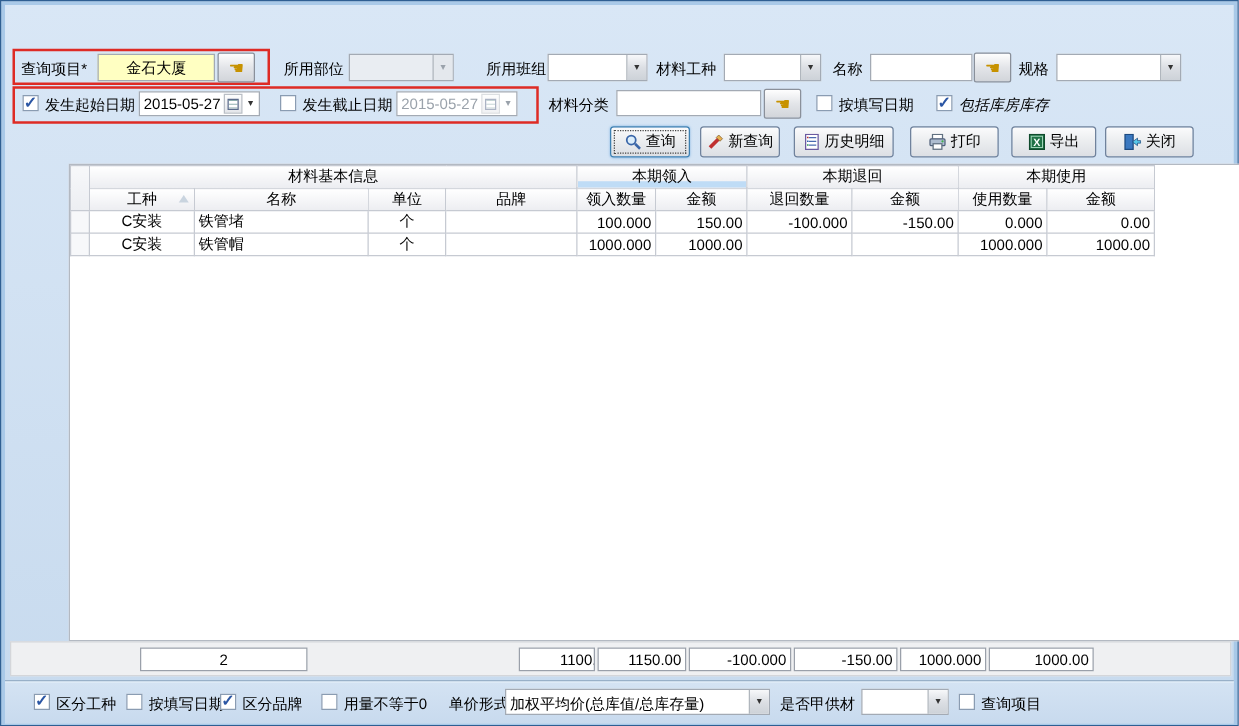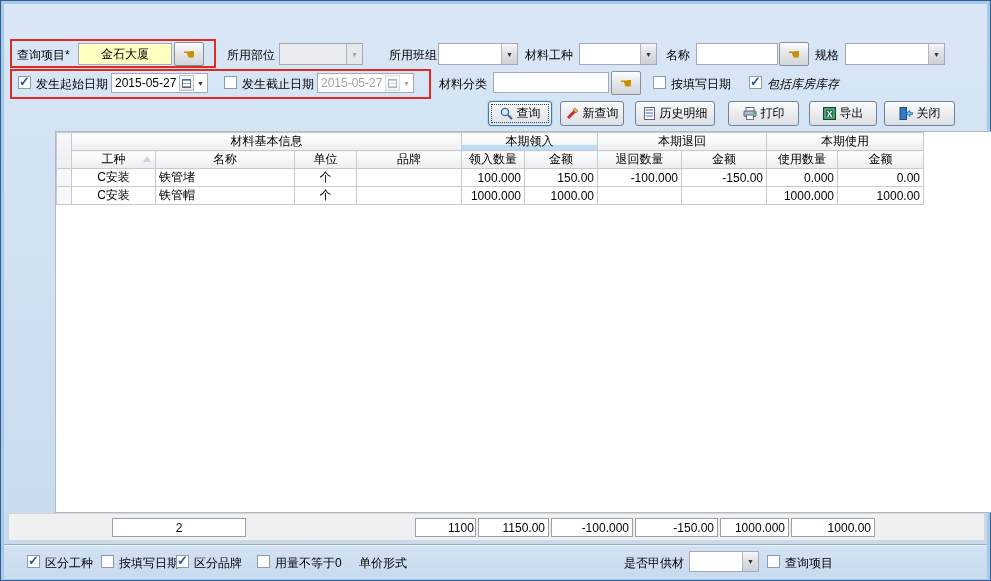--- a/index.html
+++ b/index.html
@@ -338,20 +338,24 @@
     <span class="check on" style="left:23px; top:10px;"></span>
     <span class="lbl" style="left:41px; top:10px;">区分工种</span>
     <span class="check" style="left:97px; top:10px;"></span>
     <span class="lbl" style="left:115px; top:10px;">按填写日期</span>
     <span class="check on" style="left:172px; top:10px;"></span>
     <span class="lbl" style="left:190px; top:10px;">区分品牌</span>
     <span class="check" style="left:253px; top:10px;"></span>
     <span class="lbl" style="left:271px; top:10px;">用量不等于0</span>
 
     <span class="lbl" style="left:355px; top:10px;">单价形式</span>
+    <div class="combo" style="left:400px; top:6px; width:212px; height:21px;">
+      <span class="cval">加权平均价(总库值/总库存量)</span>
+      <span class="cbtn">▼</span>
+    </div>
 
     <span class="lbl" style="left:620px; top:10px;">是否甲供材</span>
     <div class="combo" style="left:685px; top:6px; width:70px; height:21px;">
       <span class="cval"></span>
       <span class="cbtn">▼</span>
     </div>
 
     <span class="check" style="left:763px; top:10px;"></span>
     <span class="lbl" style="left:781px; top:10px;">查询项目</span>
   </div>

